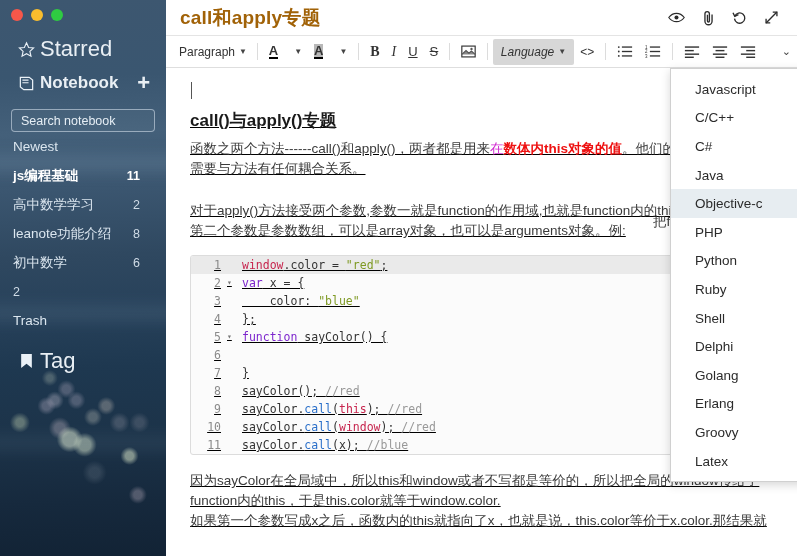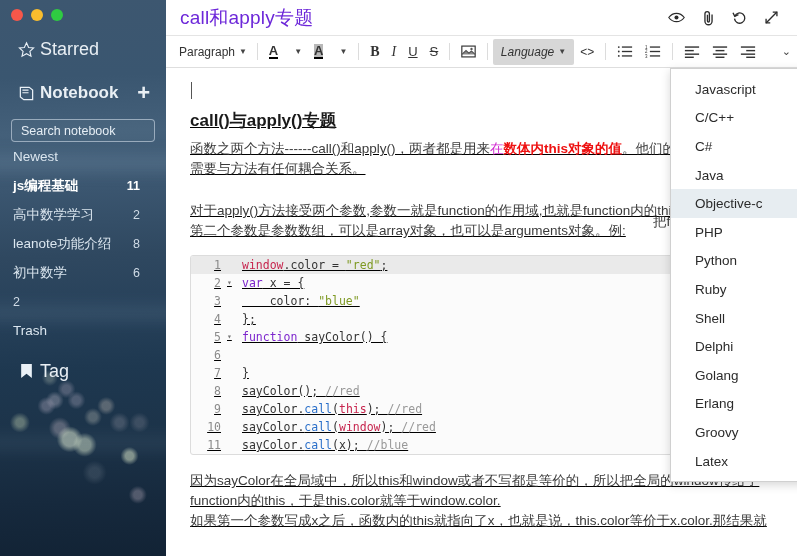--- a/index.html
+++ b/index.html
@@ -53,24 +53,24 @@
   .dot { width: 12px; height: 12px; border-radius: 50%; }
   .dot.r { background: #f6574a; }
   .dot.y { background: #f9bd2e; }
   .dot.g { background: #2fcb42; }
 
   .sb-row {
     display: flex; align-items: center;
     color: #e9eff4;
     padding-left: 12px;
   }
-  .sb-head { height: 34px; font-size: 18px; }
+  .sb-head { height: 34px; font-size: 22px; }
   .sb-head .ico { width: 28px; display: inline-flex; justify-content: center; }
   #row-starred { margin-top: 11px; }
-  #row-notebook { margin-top: 10px; font-weight: bold; font-size: 17px; }
+  #row-notebook { font-weight: bold; font-size: 17px; }
   #row-notebook .nb-label { flex: 1; }
   .plus { font-size: 22px; font-weight: bold; padding-right: 16px; line-height: 1; }
 
   #search-box {
     margin: 9px 11px 0 11px;
     height: 23px;
     border: 1px solid rgba(220,232,242,0.55);
     border-radius: 4px;
     display: flex; align-items: center;
     padding-left: 9px;
@@ -89,21 +89,21 @@
   #row-tag { margin-top: 9px; }
 
   
   #editor { position: relative; flex: 1; height: 556px; background: #fff; overflow: hidden; }
 
   #doc-header {
     height: 36px; border-bottom: 1px solid #e4e4e4;
     display: flex; align-items: center; padding: 0 10px 0 14px;
     background: #fff;
   }
-  #doc-title { flex: 1; font-size: 19px; color: #6d28d9; letter-spacing: .2px; }
+  #doc-title { flex: 1; font-size: 19px; color: #a16207; letter-spacing: .2px; font-weight: bold; }
   .hdr-icons { display: flex; align-items: center; gap: 17px; padding-right: 8px; }
   .hdr-icons .hi { color: #2b2b2b; display: inline-flex; }
 
   #toolbar {
     height: 32px; border-bottom: 1px solid #dedede; background: #fff;
     display: flex; align-items: center; gap: 0; padding-left: 8px;
     font-size: 12px; color: #333;
   }
   .tb { display: inline-flex; align-items: center; justify-content: center;
         height: 24px; padding: 0 6px; color: #333; border-radius: 2px; white-space: nowrap; }

